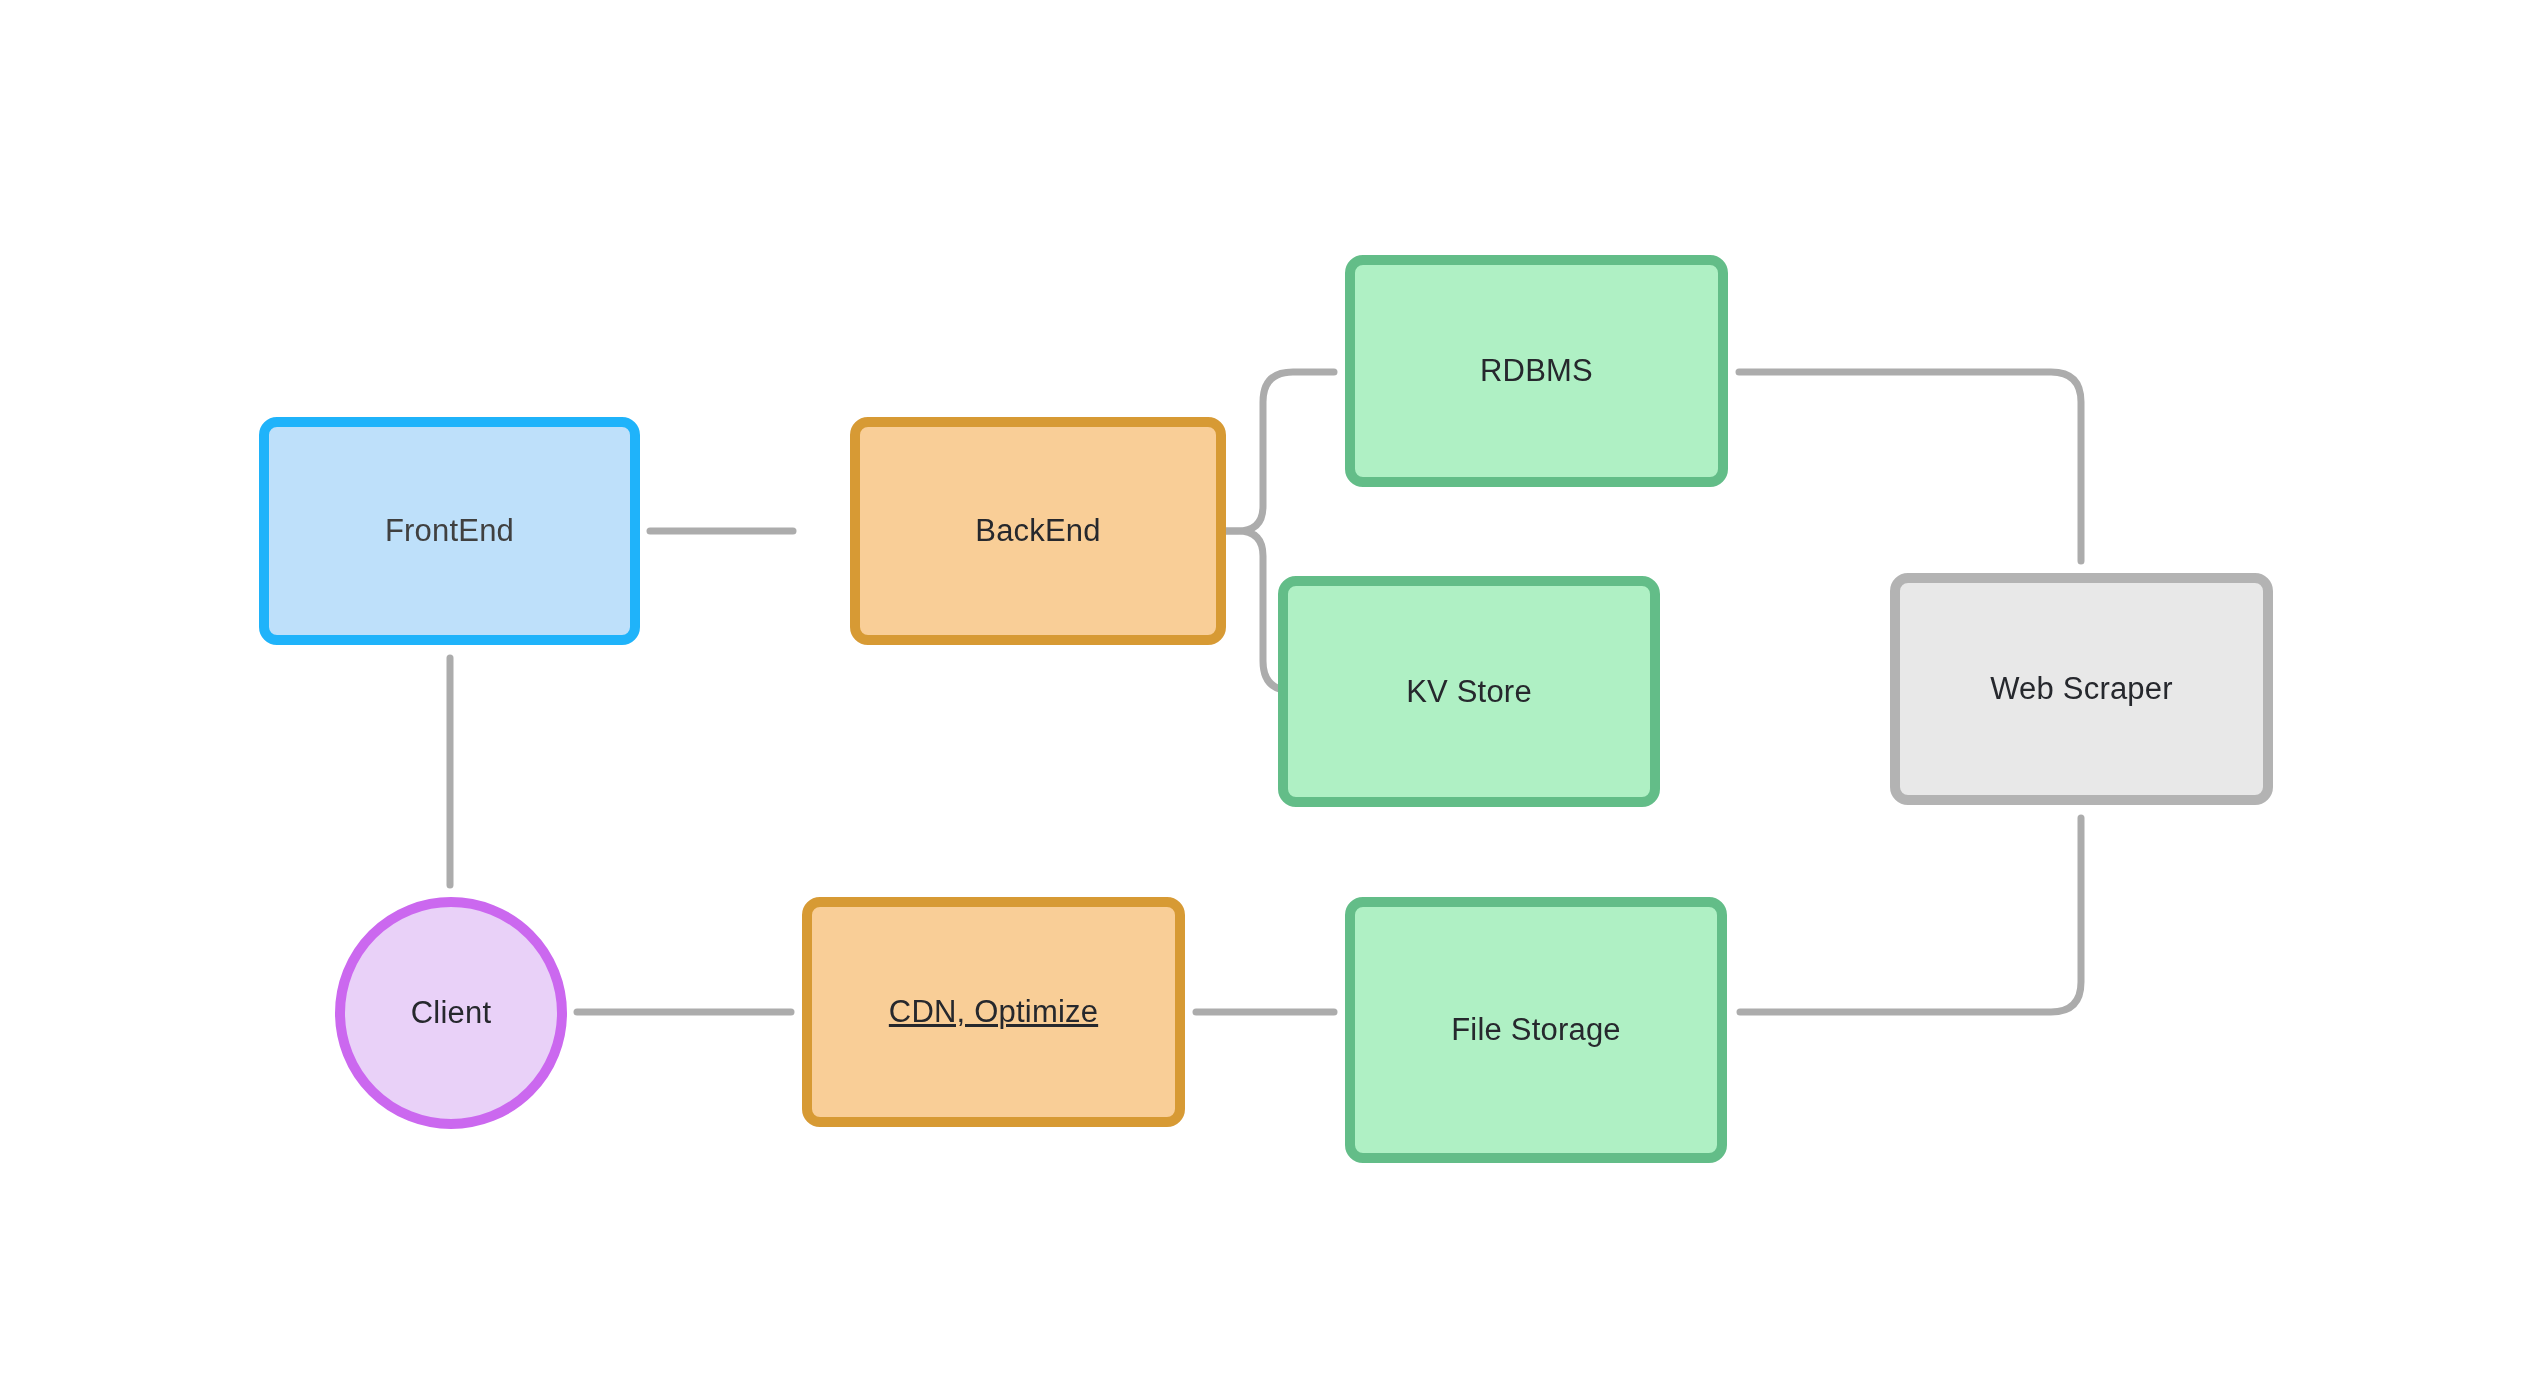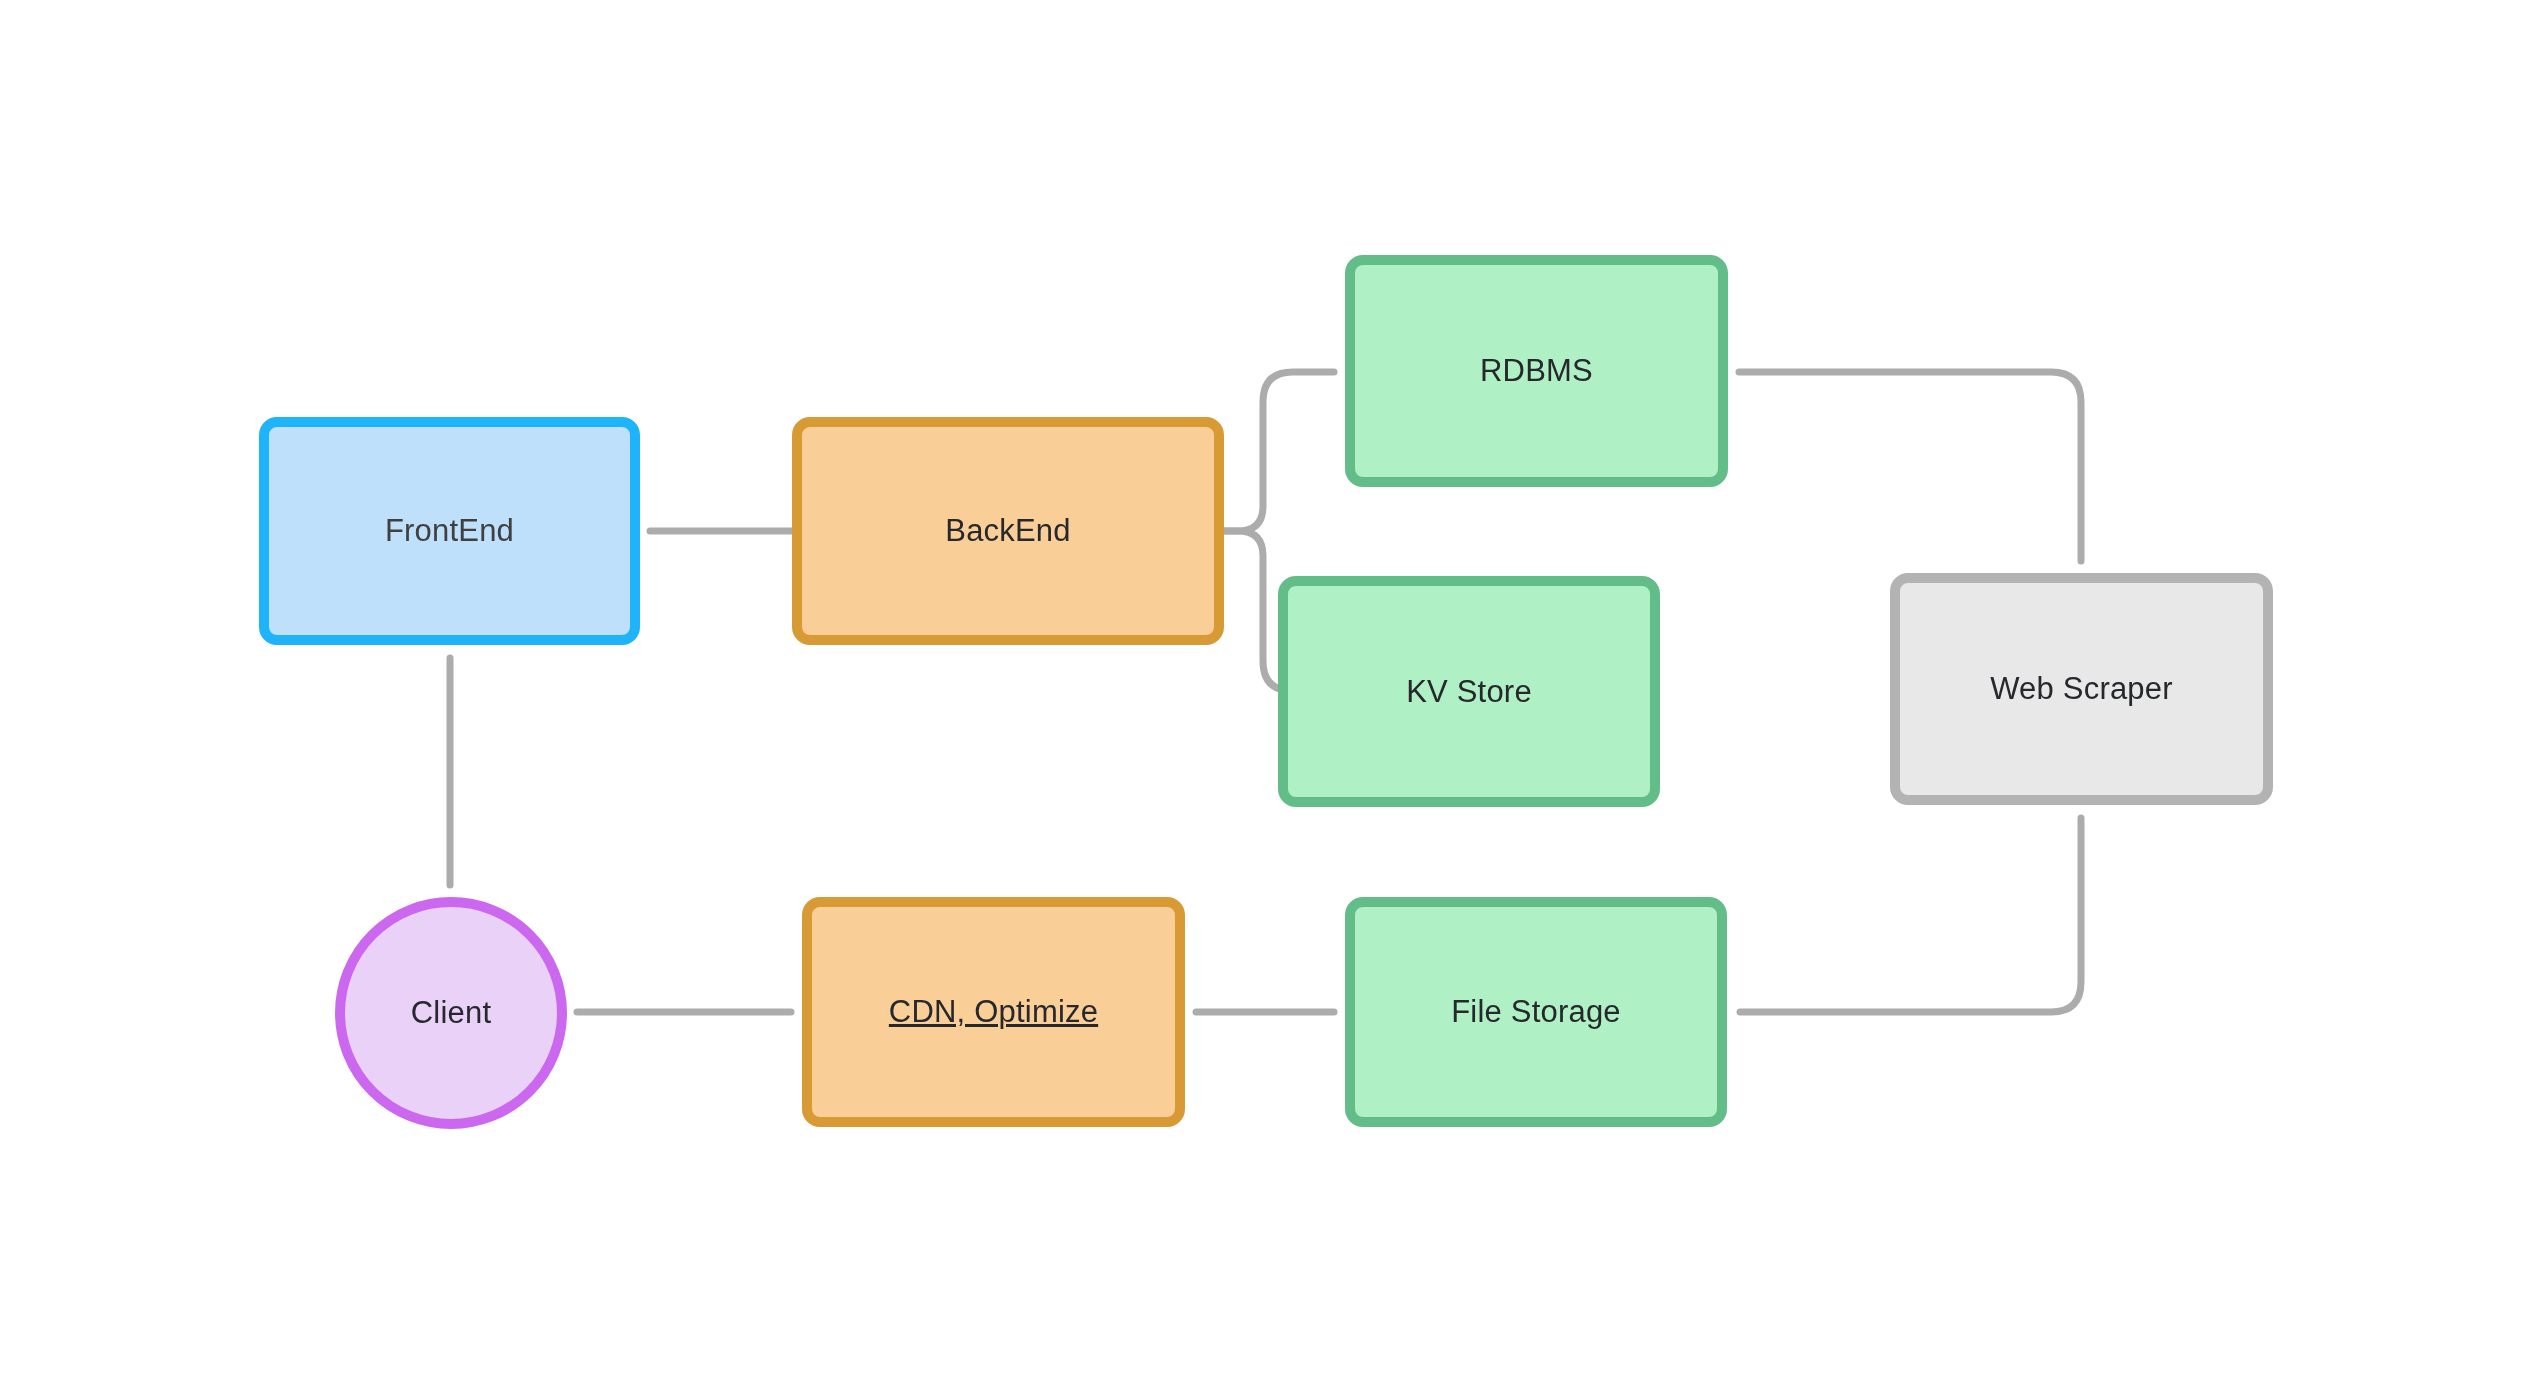--- a/index.html
+++ b/index.html
@@ -66,21 +66,21 @@
     <path d="M 1739 372 H 2051 Q 2081 372 2081 402 V 561" style="stroke: rgb(172, 172, 172);"></path>
     <path d="M 577 1012 H 791" style="stroke: rgb(172, 172, 172);"></path>
     <path d="M 1196 1012 H 1334" style="stroke: rgb(172, 172, 172);"></path>
     <path d="M 1740 1012 H 2051 Q 2081 1012 2081 982 V 818" style="stroke: rgb(172, 172, 172);"></path>
   </svg>
 
   <div class="node" style="left: 259px; top: 417px; width: 381px; height: 228px; background: rgb(190, 224, 250); border-color: rgb(31, 179, 250);">
     <span class="label" style="color: #404040;">FrontEnd</span>
   </div>
 
-  <div class="node" style="left: 792px; top: 417px; width: 432px; height: 228px; background: rgb(249, 206, 151); border-color: rgb(215, 154, 52);">
+  <div class="node" style="left: 850px; top: 417px; width: 376px; height: 228px; background: rgb(249, 206, 151); border-color: rgb(215, 154, 52);">
     <span class="label" style="color: rgb(38, 40, 45);">BackEnd</span>
   </div>
 
   <div class="node" style="left: 1345px; top: 255px; width: 383px; height: 232px; background: rgb(175, 240, 196); border-color: rgb(99, 189, 136);">
     <span class="label" style="color: rgb(38, 40, 45);">RDBMS</span>
   </div>
 
   <div class="node" style="left: 1278px; top: 576px; width: 382px; height: 231px; background: rgb(175, 240, 196); border-color: rgb(99, 189, 136);">
     <span class="label" style="color: rgb(38, 40, 45);">KV Store</span>
   </div>
@@ -90,17 +90,17 @@
   </div>
 
   <div class="node circle" style="left: 335px; top: 897px; width: 232px; height: 232px; background: rgb(233, 209, 248); border-color: rgb(203, 104, 239);">
     <span class="label" style="color: rgb(38, 40, 45);">Client</span>
   </div>
 
   <div class="node" style="left: 802px; top: 897px; width: 383px; height: 230px; background: rgb(249, 206, 151); border-color: rgb(215, 154, 52);">
     <span class="label" style="color: rgb(38, 40, 45); text-decoration: underline;">CDN, Optimize</span>
   </div>
 
-  <div class="node" style="left: 1345px; top: 897px; width: 382px; height: 230px; background: rgb(175, 240, 196); border-color: rgb(99, 189, 136);">
+  <div class="node" style="left: 1345px; top: 897px; width: 382px; height: 266px; background: rgb(175, 240, 196); border-color: rgb(99, 189, 136);">
     <span class="label" style="color: rgb(38, 40, 45);">File Storage</span>
   </div>
 
 </div>
 
 </body></html>

